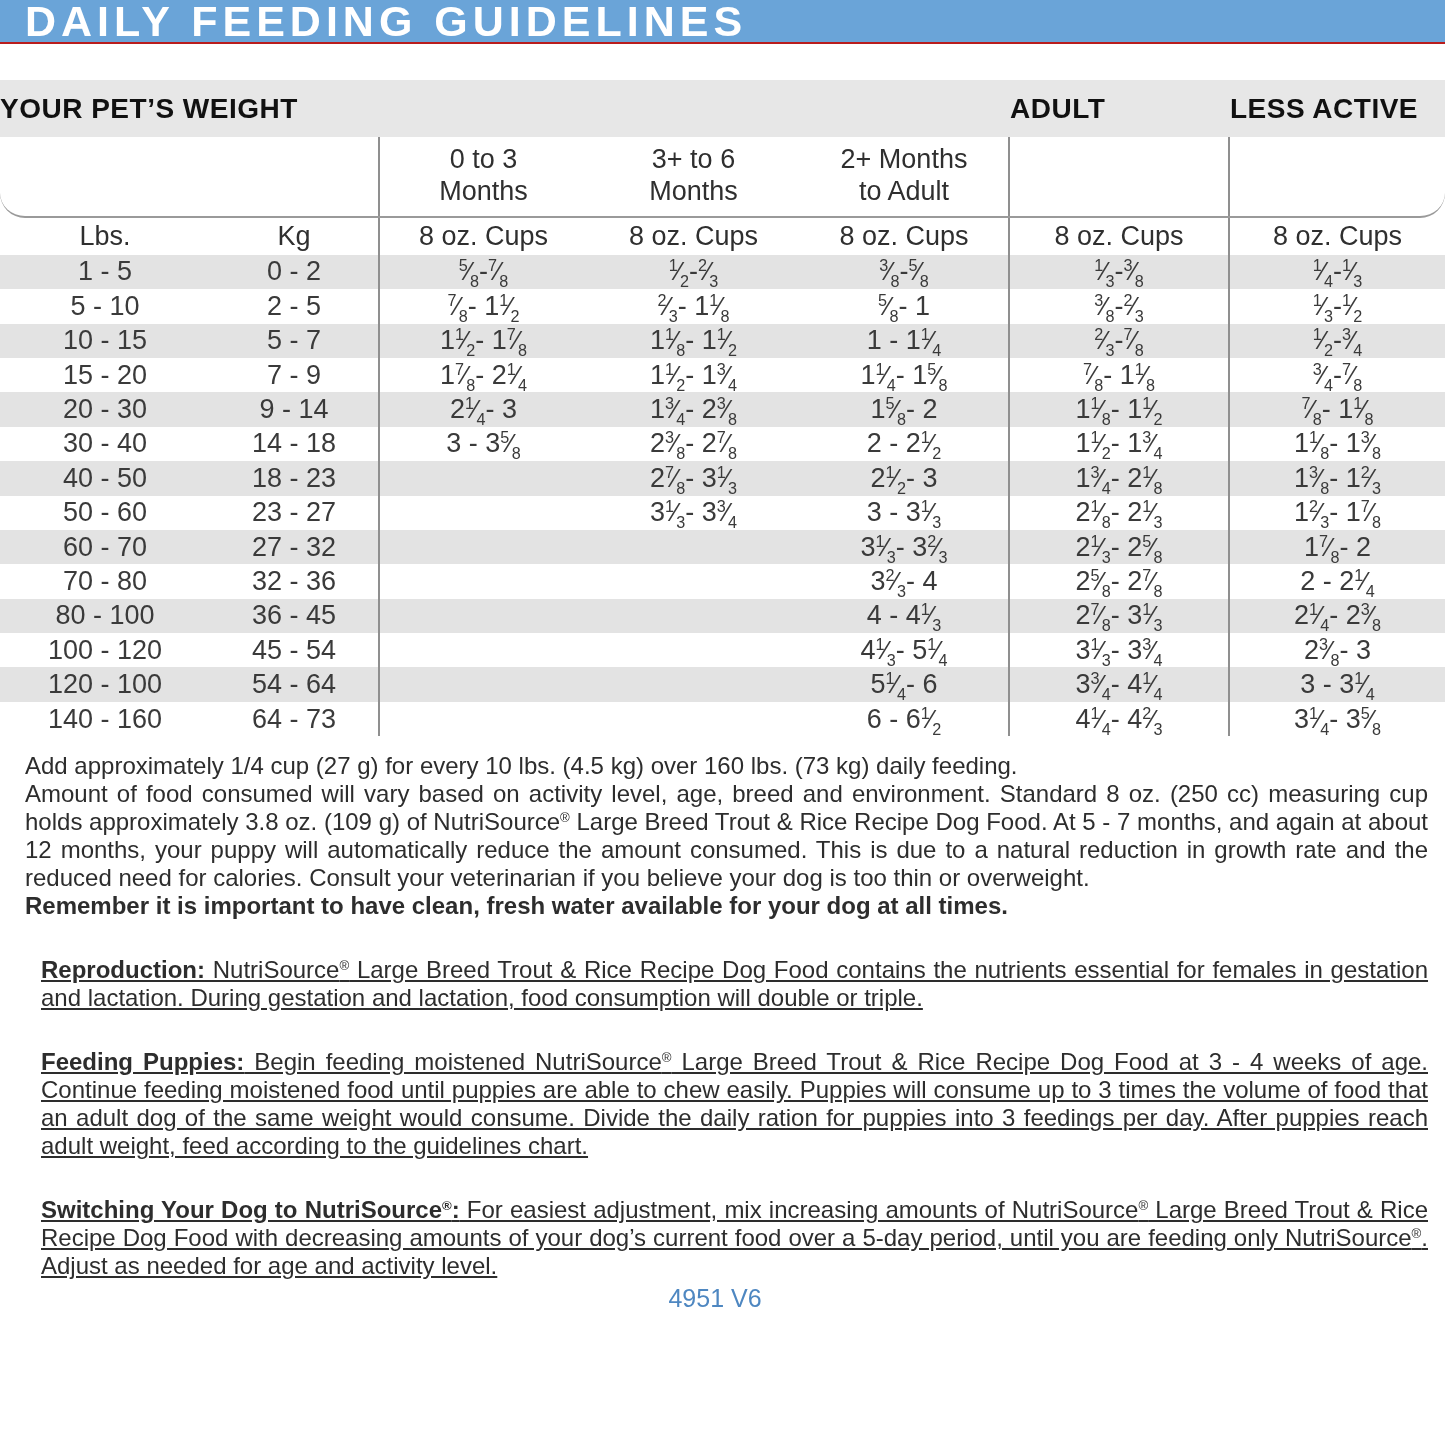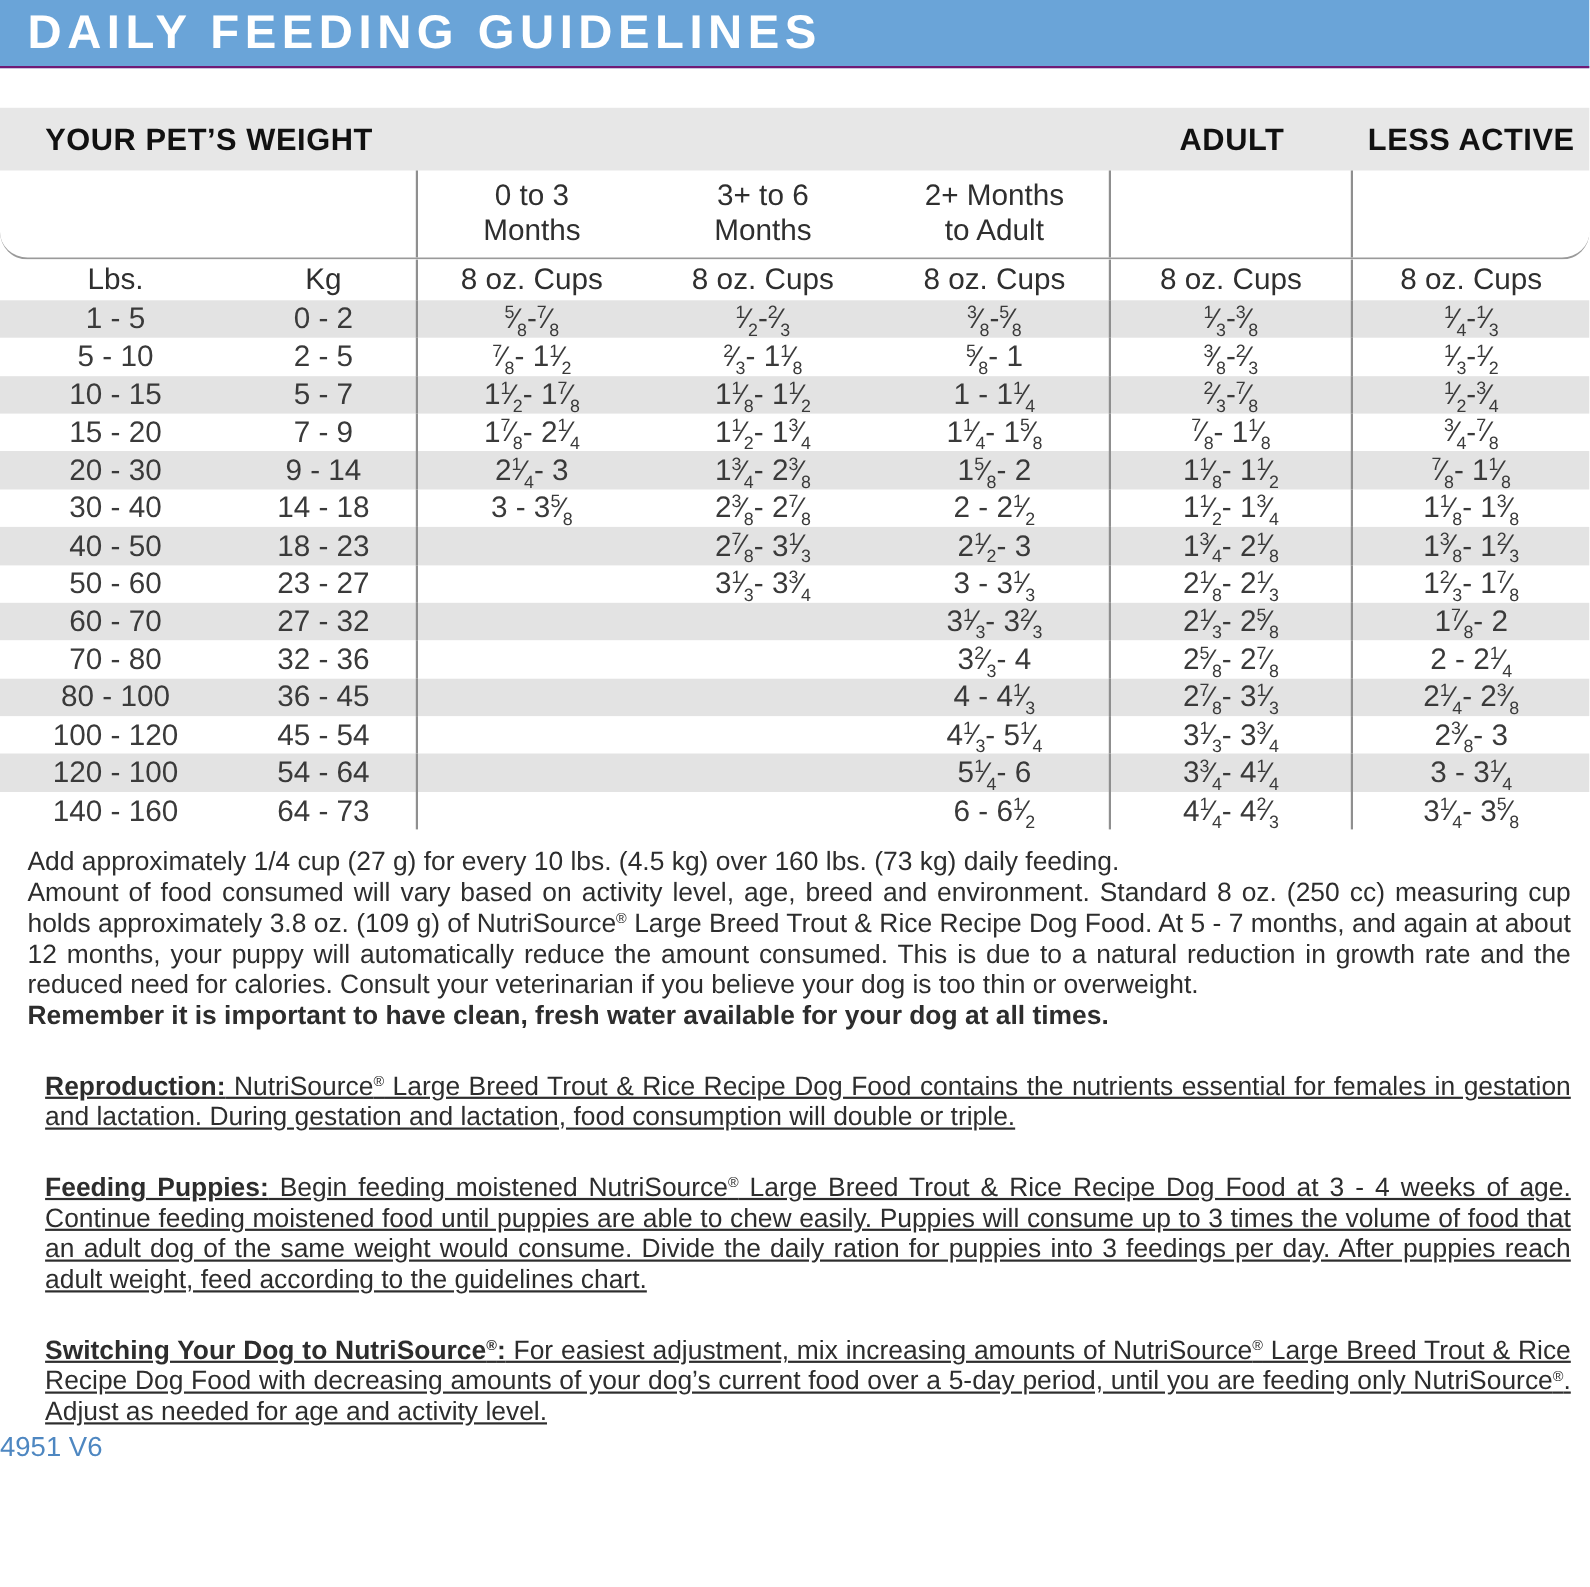--- a/index.html
+++ b/index.html
@@ -15,23 +15,23 @@
   body{
     width:1445px;
     font-family:"Liberation Sans","DejaVu Sans",sans-serif;
     color:#2e2e2e;
     -webkit-font-smoothing:antialiased;
   }
   .page{width:1445px;min-height:1443px;position:relative;}
 
   
   .titlebar{
-    height:62px;
+    height:44px;
     background:var(--header-blue);
-    border-bottom:2px solid #701a75;
+    border-bottom:2px solid #b91c1c;
     display:flex;align-items:center;
     padding-left:25px;
   }
   .titlebar h1{
     margin:0;
     color:#fff;
     font-size:43px;
     font-weight:bold;
     letter-spacing:5px;
     line-height:1;
@@ -47,21 +47,20 @@
     background:var(--band-gray);
     height:57px;
     align-items:center;
   }
   .gh{
     grid-row:1;
     font-weight:bold;
     font-size:28px;
     letter-spacing:.5px;
     color:#111;
-    text-align:center;
     align-self:center;
   }
   .gh-weight{grid-column:1/3;}
   .gh-puppy{grid-column:3/6;}
   .gh-adult{grid-column:6/7;}
   .gh-less{grid-column:7/8;}
 
   .months{border-bottom:2px solid #9a9a9a;border-radius:25px;}
   .months .c{min-height:72px;padding:6px 0 8px;}
   .mo{white-space:pre-line;line-height:1.2;font-size:27px;color:#2f2f2f;}
@@ -83,21 +82,21 @@
   .notes{margin-top:16px;}
   .notes p{margin:0;}
   p.j{text-align:justify;}
   p.b{font-weight:bold;}
   #sections p{margin:36px 0 0 16px;text-align:justify;text-decoration:underline;}
   .calorie{margin-top:22px;}
   .calorie p{margin:0;}
   .doccode{
     margin-top:4px;
     padding-right:15px;
-    text-align:left;
+    text-align:center;
     color:var(--code-blue);
     font-size:25px;
     font-weight:500;
   }
 </style>
 </head>
 <body>
 
 <div class="page">
 

